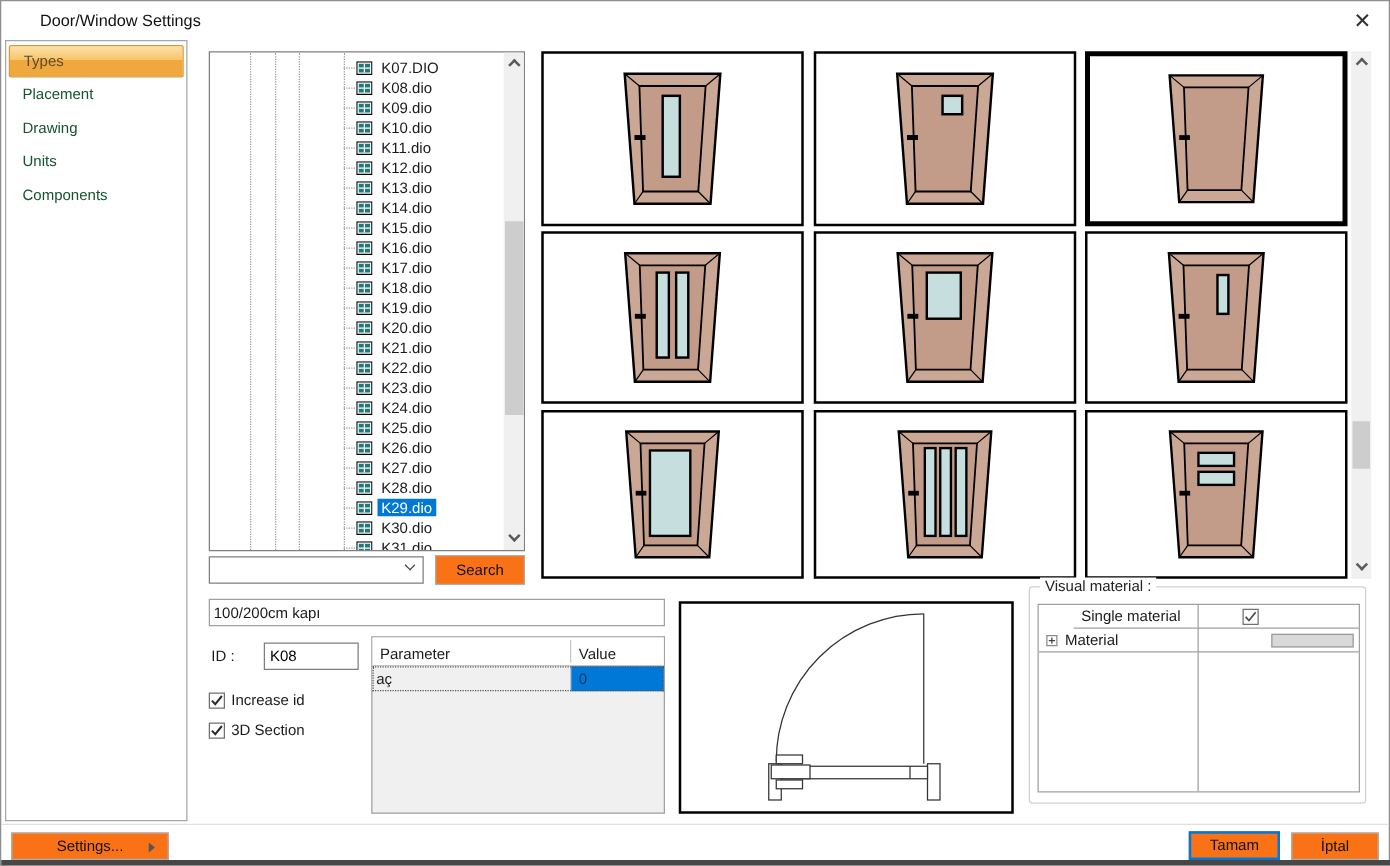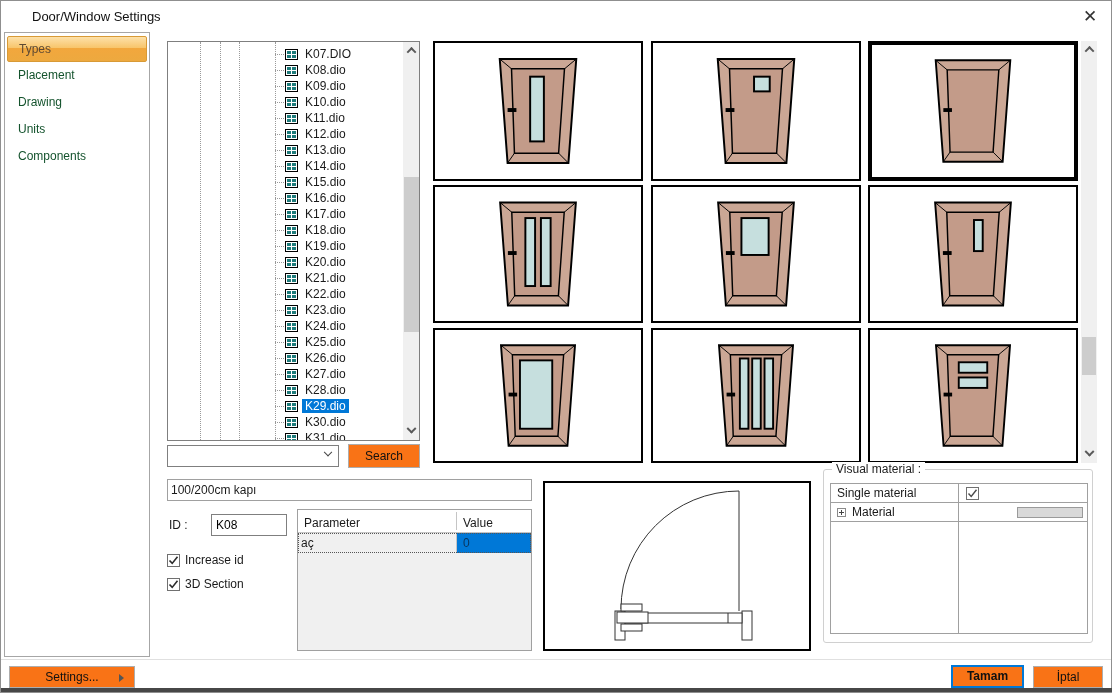--- a/index.html
+++ b/index.html
@@ -70,34 +70,34 @@
   
   .planbox { position:absolute; left:542px; top:480px; width:268px; height:170px; border:2px solid #000; background:#fff; }
   .planbox svg { width:100%; height:100%; display:block; }
 
   
   .vmgroup { position:absolute; left:822px; top:468px; width:270px; height:174px; border:1px solid #d0d0d0; border-radius:3px; }
   .vmtitle { position:absolute; left:8px; top:-8px; background:#fff; padding:0 4px; color:#222; }
   .vmtable { position:absolute; left:6px; top:13px; width:258px; height:151px; border:1px solid #a0a0a0; background:#fff; }
   .vmcol-div { position:absolute; left:127px; top:0; bottom:0; border-left:1px solid #a0a0a0; }
   .vmrow { position:absolute; left:0; right:0; display:flex; align-items:center; border-bottom:1px solid #a0a0a0; }
-  .vmrow1 { top:0; height:19px; }
+  .vmrow1 { top:0; height:19px;margin-left:28px; }
   .vmrow2 { top:19px; height:19px; }
   .vmrow .lbl { width:127px; padding-left:6px; display:flex; align-items:center; gap:6px; }
   .expand { width:9px; height:9px; border:1px solid #8a8a8a; position:relative; flex:0 0 9px; }
   .expand::before { content:""; position:absolute; left:1px; right:1px; top:3px; border-top:1px solid #444; }
   .expand::after { content:""; position:absolute; top:1px; bottom:1px; left:3px; border-left:1px solid #444; }
   .vmcheck { margin-left:8px; }
   .swatch { position:absolute; right:4px; top:4px; width:66px; height:11px; background:#d9d9d9; border:1px solid #9a9a9a; cursor:pointer; }
 
   
   .footer-sep { position:absolute; left:0; top:658px; width:100%; border-top:1px solid #e0e0e0; }
   .fav-btn { position:absolute; left:8px; top:665px; width:126px; height:22px; line-height:20px; }
   .fav-arrow { position:absolute; right:10px; top:7px; width:0; height:0; border-left:5px solid #555; border-top:4px solid transparent; border-bottom:4px solid transparent; }
-  .ok-btn { position:absolute; left:950px; top:664px; width:73px; height:23px; line-height:19px; border:2px solid #0078d7;font-weight:bold; }
+  .ok-btn { position:absolute; left:950px; top:664px; width:73px; height:23px; line-height:19px; border:2px solid #0078d7; }
   .cancel-btn { position:absolute; left:1032px; top:665px; width:70px; height:22px; line-height:20px; }
 </style>
 </head>
 <body>
 
 <div class="dialog">
 
   <div class="titlebar">
     <span class="title">Door/Window Settings</span>
     <span class="close">✕</span>

